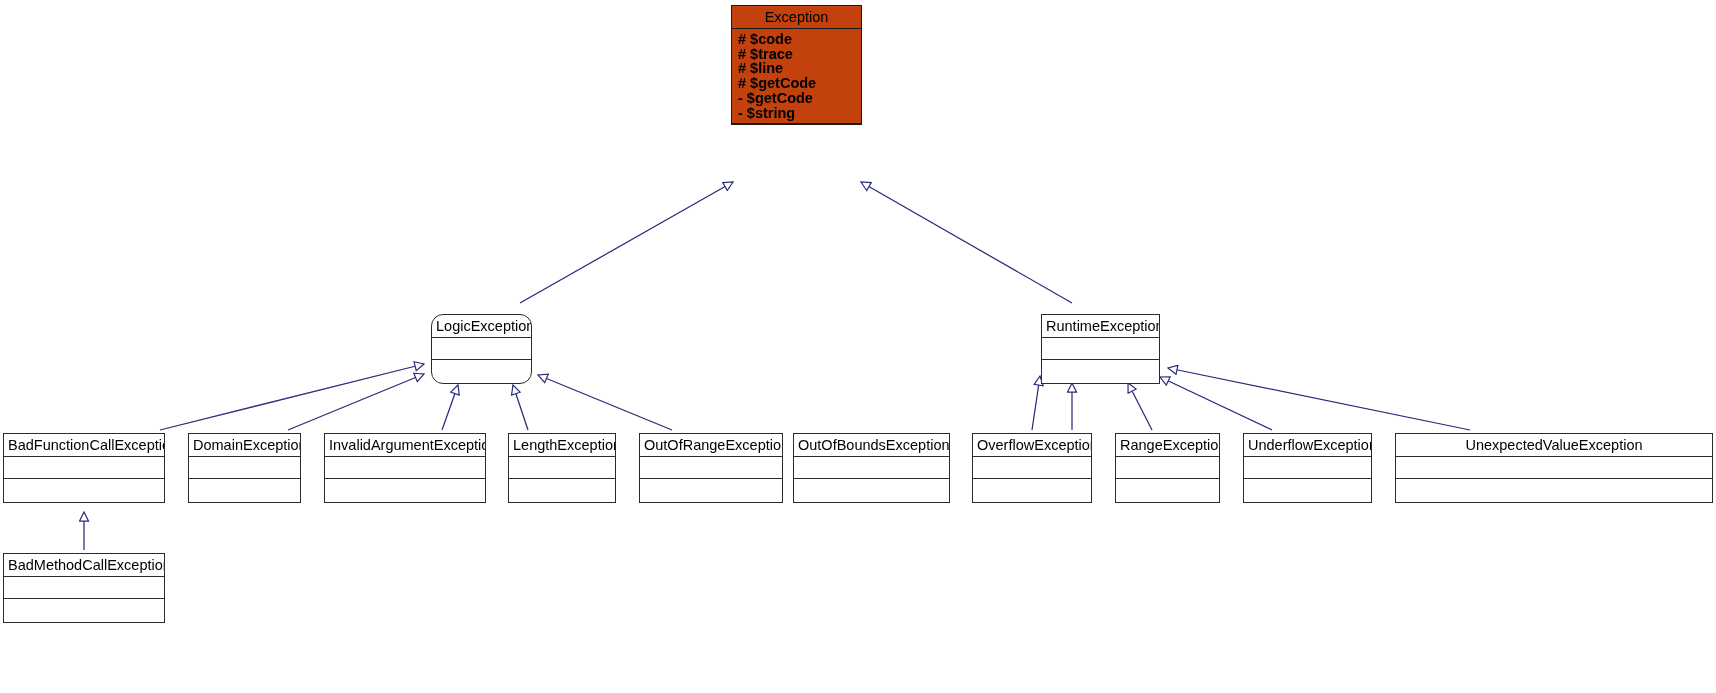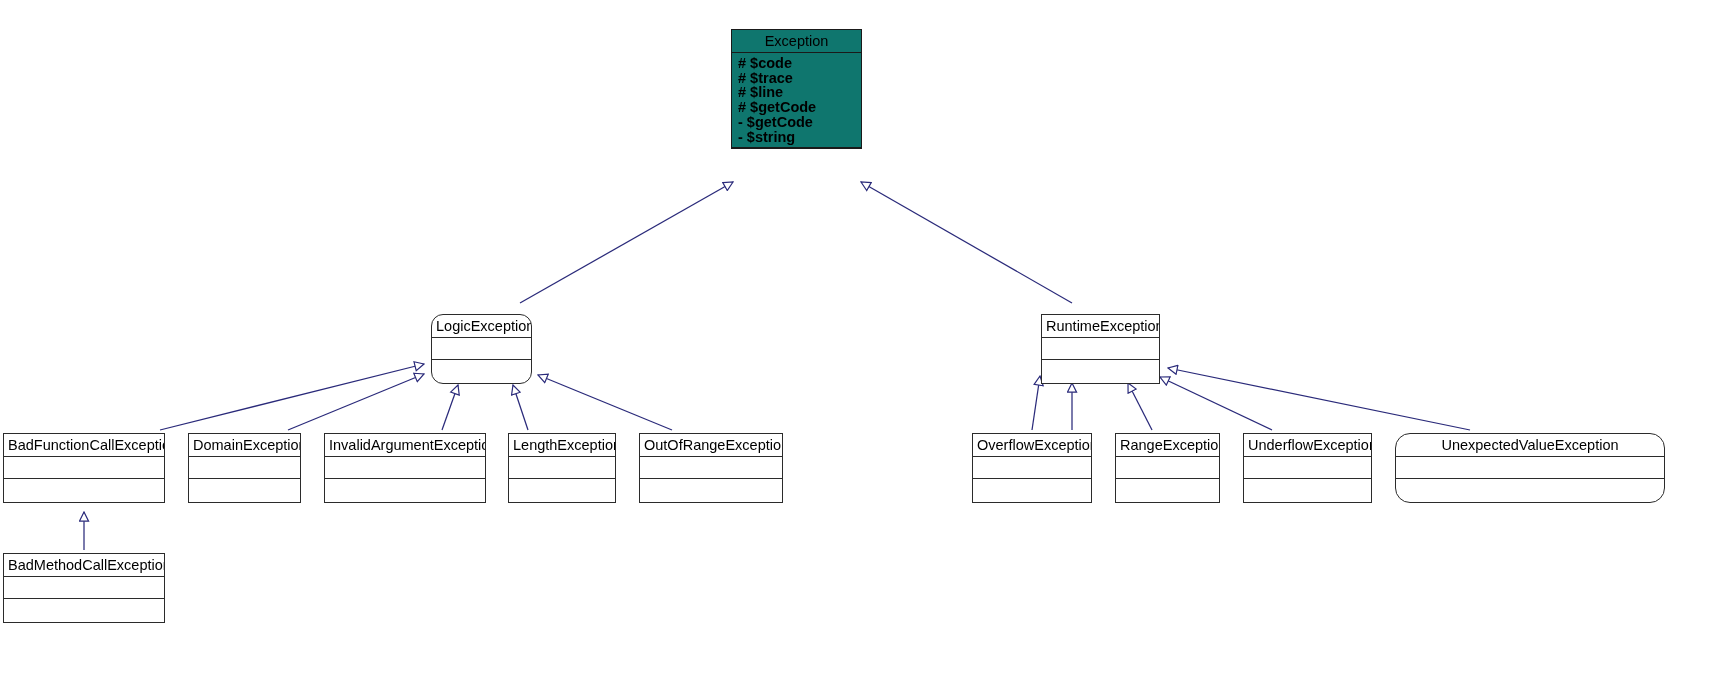--- a/index.html
+++ b/index.html
@@ -24,23 +24,22 @@
     pointer-events: none;
   }
   .uml-class {
     position: absolute;
     box-sizing: border-box;
     border: 1px solid #2b2b2b;
     background: #ffffff;
     z-index: 5;
   }
   .uml-class.root {
-    background: #0f766e;
+    background: #c2410c;
     border: 1px solid #1a1a1a;
-    margin-top: 24px;
   }
   .uml-title {
     box-sizing: border-box;
     height: 23px;
     line-height: 22px;
     text-align: center;
     font-size: 14.5px;
     color: #000000;
     border-bottom: 1px solid #2b2b2b;
     white-space: nowrap;
@@ -158,40 +157,45 @@
     <div class="uml-section empty-attrs"></div>
     <div class="uml-section empty-ops"></div>
   </div>
 
   <div class="uml-class" style="left:639px; top:433px; width:144px;">
     <div class="uml-title">OutOfRangeException</div>
     <div class="uml-section empty-attrs"></div>
     <div class="uml-section empty-ops"></div>
   </div>
 
+  <div class="uml-class" style="left:793px; top:433px; width:157px;">
+    <div class="uml-title">OutOfBoundsException</div>
+    <div class="uml-section empty-attrs"></div>
+    <div class="uml-section empty-ops"></div>
+  </div>
 
   <div class="uml-class" style="left:972px; top:433px; width:120px;">
     <div class="uml-title">OverflowException</div>
     <div class="uml-section empty-attrs"></div>
     <div class="uml-section empty-ops"></div>
   </div>
 
   <div class="uml-class" style="left:1115px; top:433px; width:105px;">
     <div class="uml-title">RangeException</div>
     <div class="uml-section empty-attrs"></div>
     <div class="uml-section empty-ops"></div>
   </div>
 
   <div class="uml-class" style="left:1243px; top:433px; width:129px;">
     <div class="uml-title">UnderflowException</div>
     <div class="uml-section empty-attrs"></div>
     <div class="uml-section empty-ops"></div>
   </div>
 
-  <div class="uml-class" style="left:1395px; top:433px; width:270px;border-radius:15px;">
+  <div class="uml-class" style="left:1395px; top:433px; width:318px;">
     <div class="uml-title">UnexpectedValueException</div>
     <div class="uml-section empty-attrs"></div>
     <div class="uml-section empty-ops"></div>
   </div>
 
   <div class="uml-class" style="left:3px; top:553px; width:162px;">
     <div class="uml-title">BadMethodCallException</div>
     <div class="uml-section empty-attrs"></div>
     <div class="uml-section empty-ops"></div>
   </div>

